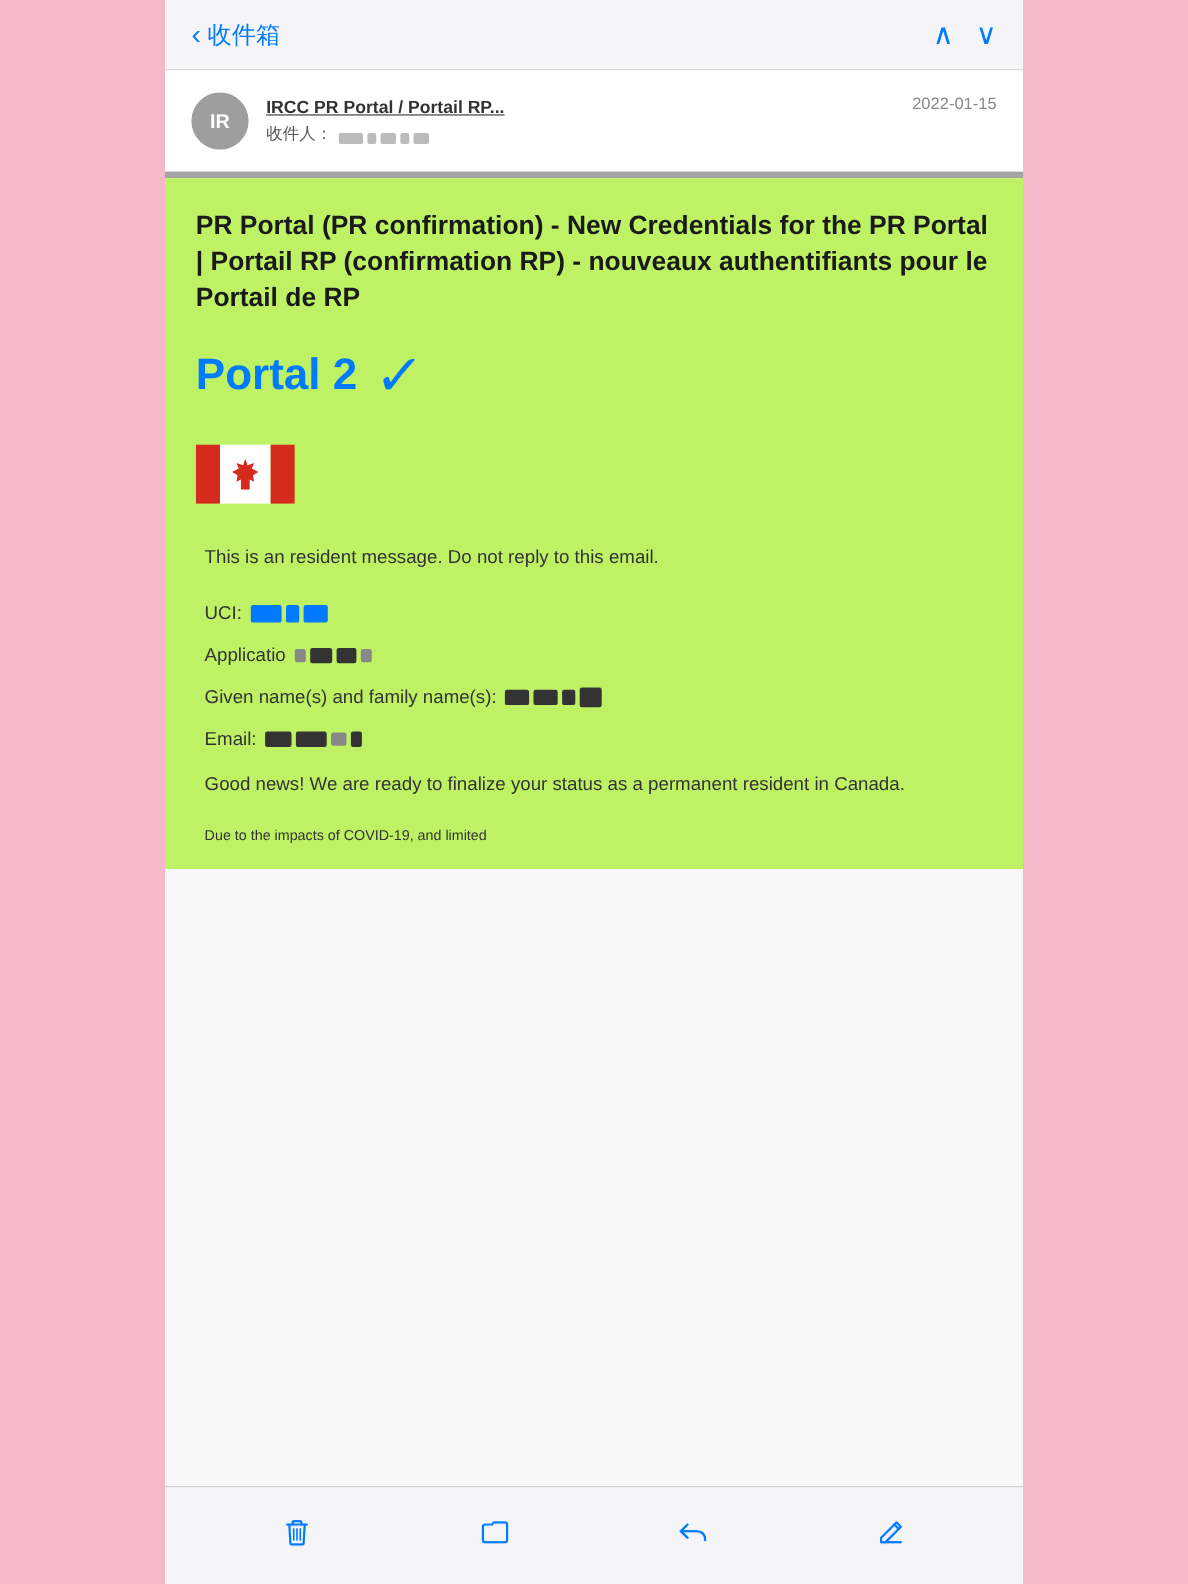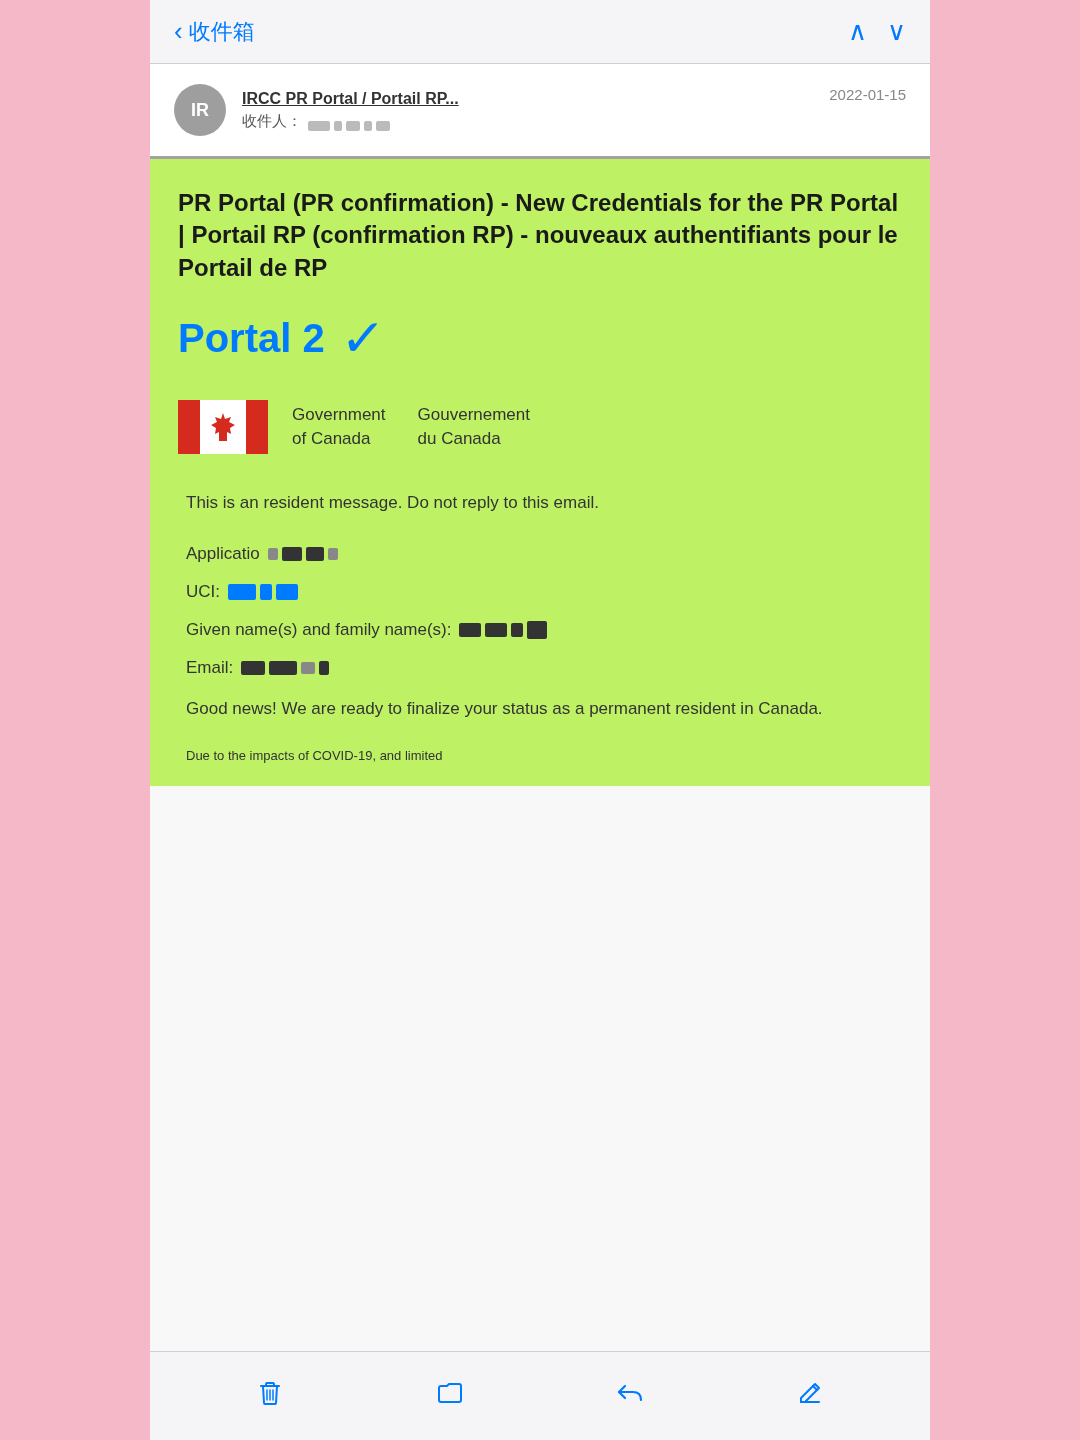--- a/index.html
+++ b/index.html
@@ -60,21 +60,21 @@
     .nav-arrow {
       color: #007aff;
       font-size: 26px;
       cursor: pointer;
     }
 
     
     .email-header {
       background: #ffffff;
       padding: 20px 24px;
-      border-bottom: 3px solid #a3a3a3;
+      border-bottom: 6px solid #a3a3a3;
     }
 
     .sender-row {
       display: flex;
       align-items: center;
       gap: 16px;
     }
 
     .avatar {
       width: 52px;
@@ -349,52 +349,42 @@
 
         <rect x="22" y="0" width="46" height="54" fill="#ffffff"></rect>
 
         <rect x="68" y="0" width="22" height="54" fill="#d52b1e"></rect>
 
         <g transform="translate(45,27)">
           <path d="M0,-14 L2,-8 L8,-10 L6,-5 L12,-2 L7,1 L8,7 L4,5 L4,14 L-4,14 L-4,5 L-8,7 L-7,1 L-12,-2 L-6,-5 L-8,-10 L-2,-8 Z" fill="#d52b1e"></path>
         </g>
       </svg>
 
-      <div class="gov-names">
-        <div class="gov-name-en">
-          <div>Government</div>
-          <div>of Canada</div>
+    </div>
+
+    <div class="email-content">
+
+      <p class="automated-msg">This is an resident message. Do not reply to this email.</p>
+
+      <div class="field-row">
+        <span class="field-label">UCI:</span>
+        <div class="redact-blue">
+          <span class="redact-blue-block" style="width:28px;height:16px;"></span>
+          <span class="redact-blue-block" style="width:12px;height:16px;"></span>
+          <span class="redact-blue-block" style="width:22px;height:16px;"></span>
         </div>
-        <div class="gov-name-fr">
-          <div>Gouvernement</div>
-          <div>du Canada</div>
-        </div>
-      </div>
-    </div>
-
-    <div class="email-content">
-
-      <p class="automated-msg">This is an resident message. Do not reply to this email.</p>
+      </div>
 
       <div class="field-row">
         <span class="field-label">Applicatio</span>
         <div class="redact-blue">
           <span class="redact-gray-block" style="width:10px;height:12px;"></span>
           <span class="redact-dark-block" style="width:20px;height:14px;"></span>
           <span class="redact-dark-block" style="width:18px;height:14px;"></span>
           <span class="redact-gray-block" style="width:10px;height:12px;"></span>
-        </div>
-      </div>
-
-      <div class="field-row">
-        <span class="field-label">UCI:</span>
-        <div class="redact-blue">
-          <span class="redact-blue-block" style="width:28px;height:16px;"></span>
-          <span class="redact-blue-block" style="width:12px;height:16px;"></span>
-          <span class="redact-blue-block" style="width:22px;height:16px;"></span>
         </div>
       </div>
 
       <div class="field-row">
         <span class="field-label">Given name(s) and family name(s):</span>
         <div class="redact-blue">
           <span class="redact-dark-block" style="width:22px;height:14px;"></span>
           <span class="redact-dark-block" style="width:22px;height:14px;"></span>
           <span class="redact-dark-block" style="width:12px;height:14px;"></span>
           <span class="redact-dark-block" style="width:20px;height:18px;"></span>

